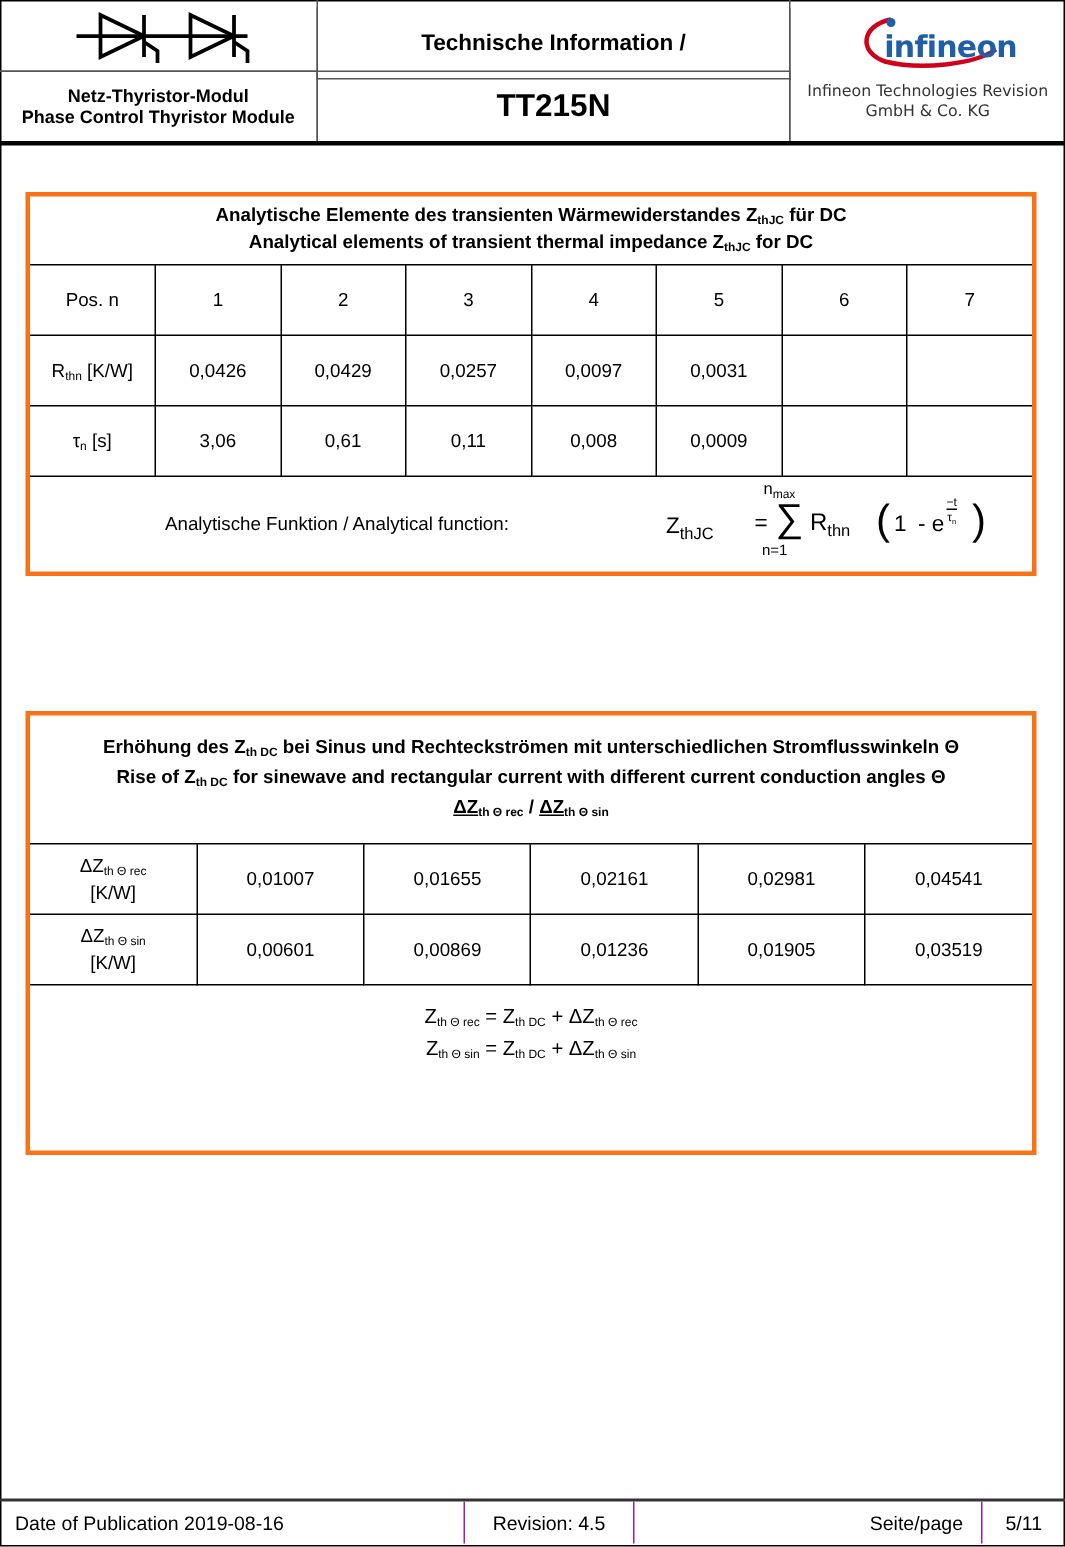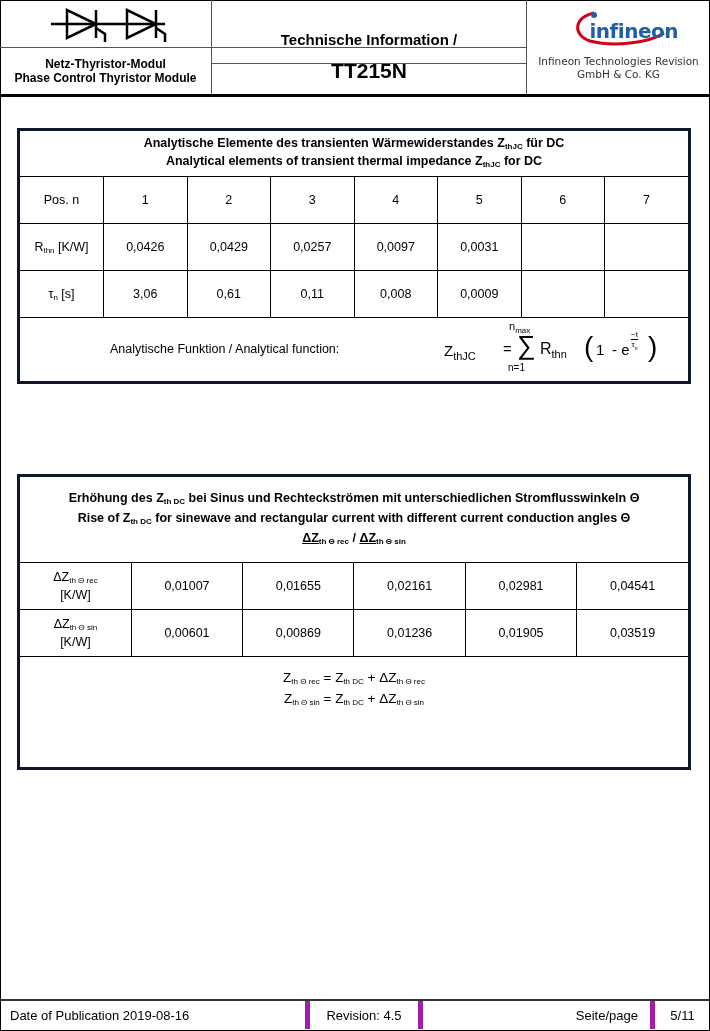--- a/index.html
+++ b/index.html
@@ -7,50 +7,50 @@
          font-family:"Liberation Sans", sans-serif; color:#000; }
   .page-frame { position:absolute; left:0; top:0; width:708px; height:1029px;
                 border:1px solid #000; }
   
   .hdr { position:absolute; left:0; top:0; width:710px; height:96px; }
   .hdr-cell { position:absolute; border:1px solid #555; box-sizing:border-box;
               display:flex; align-items:center; justify-content:center; text-align:center; }
   .hdr-bottom-rule { position:absolute; left:0; top:94px; width:710px; height:3px; background:#000; }
   .h-symbol { left:0; top:0; width:212px; height:48px; border-left:none; border-top:none; }
   .h-subtitle { left:0; top:47px; width:212px; height:48px; border-left:none; font-weight:bold; font-size:12px; line-height:14px; }
-  .h-title { left:211px; top:16px; width:316px; height:48px; border-top:none; font-weight:bold; font-size:15px; line-height:18px; }
+  .h-title { left:211px; top:5px; width:316px; height:48px; border-top:none; font-weight:bold; font-size:15px; line-height:18px; }
   .h-part { left:211px; top:47px; width:316px; height:48px; font-weight:bold; font-size:21px; }
   .h-logo { left:526px; top:0; width:184px; height:95px; border-right:none; border-top:none; flex-direction:column; }
   .logo-wrap { position:relative; width:110px; height:38px; margin-top:-4px; }
   .logo-text { position:absolute; left:26px; top:10px; font-size:20px; font-weight:bold; color:#1f5fa8;
                letter-spacing:-0.5px; font-family:"DejaVu Sans", sans-serif; }
   .company { font-size:10.5px; line-height:13px; color:#333; margin-top:8px; font-family:"DejaVu Sans", sans-serif; }
   
-  .box { position:absolute; border:3px solid #0f172a; box-sizing:border-box; }
+  .box { position:absolute; border:3px solid #f97316; box-sizing:border-box; }
   table { border-collapse:collapse; width:100%; table-layout:fixed; }
   td { border:1px solid #000; text-align:center; vertical-align:middle; font-size:12.5px; padding:0; }
   .t1 { left:17px; top:128px; width:674px; height:256px; }
   .t1 .cap { height:45px; font-weight:bold; font-size:12.5px; line-height:15px; border-top:none; border-left:none; border-right:none; }
   .t1 tr.row td { height:46px; }
   .t1 td.first { border-left:none; }
   .t1 td.last { border-right:none; }
   .func-row td { height:62px; border-left:none; border-right:none; border-bottom:none; }
   .func { display:flex; align-items:center; justify-content:center; position:relative; height:62px; }
   .func-label { position:absolute; left:90px; top:24px; font-size:12.5px; }
   .formula { position:absolute; left:408px; top:0; height:62px; width:230px; }
   .t2 { left:17px; top:474px; width:674px; height:296px; }
   .t2 .cap2 { height:85px; font-weight:bold; font-size:12.5px; line-height:16px; border-top:none; border-left:none; border-right:none; }
   .t2 tr.row td { height:46px; }
   .t2 td.first { border-left:none; }
   .t2 td.last { border-right:none; }
   .t2 .eq-row td { height:66px; border-left:none; border-right:none; border-bottom:none; font-size:13.5px; line-height:17px; }
   sub.s { font-size:8px; vertical-align:-2px; font-weight:normal; }
   sub.sb { font-size:8px; vertical-align:-2px; }
   .ftr-rule { position:absolute; left:0; top:999px; width:710px; height:2px; background:#333; }
-  .fcell { position:absolute; top:1001px; height:28px; border-right:5px solid #a21caf; box-sizing:border-box;
+  .fcell { position:absolute; top:1001px; height:28px; border-right:1px solid #a21caf; box-sizing:border-box;
            font-size:13px; display:flex; align-items:center; }
   .f-date { left:0; width:310px; padding-left:10px; }
   .f-rev { left:310px; width:113px; justify-content:center; }
   .f-seite { left:423px; width:232px; justify-content:flex-end; padding-right:12px; }
   .f-page { left:655px; width:55px; justify-content:center; border-right:none; }
 </style>
 </head>
 <body>
 
 <div class="page-frame"></div>

